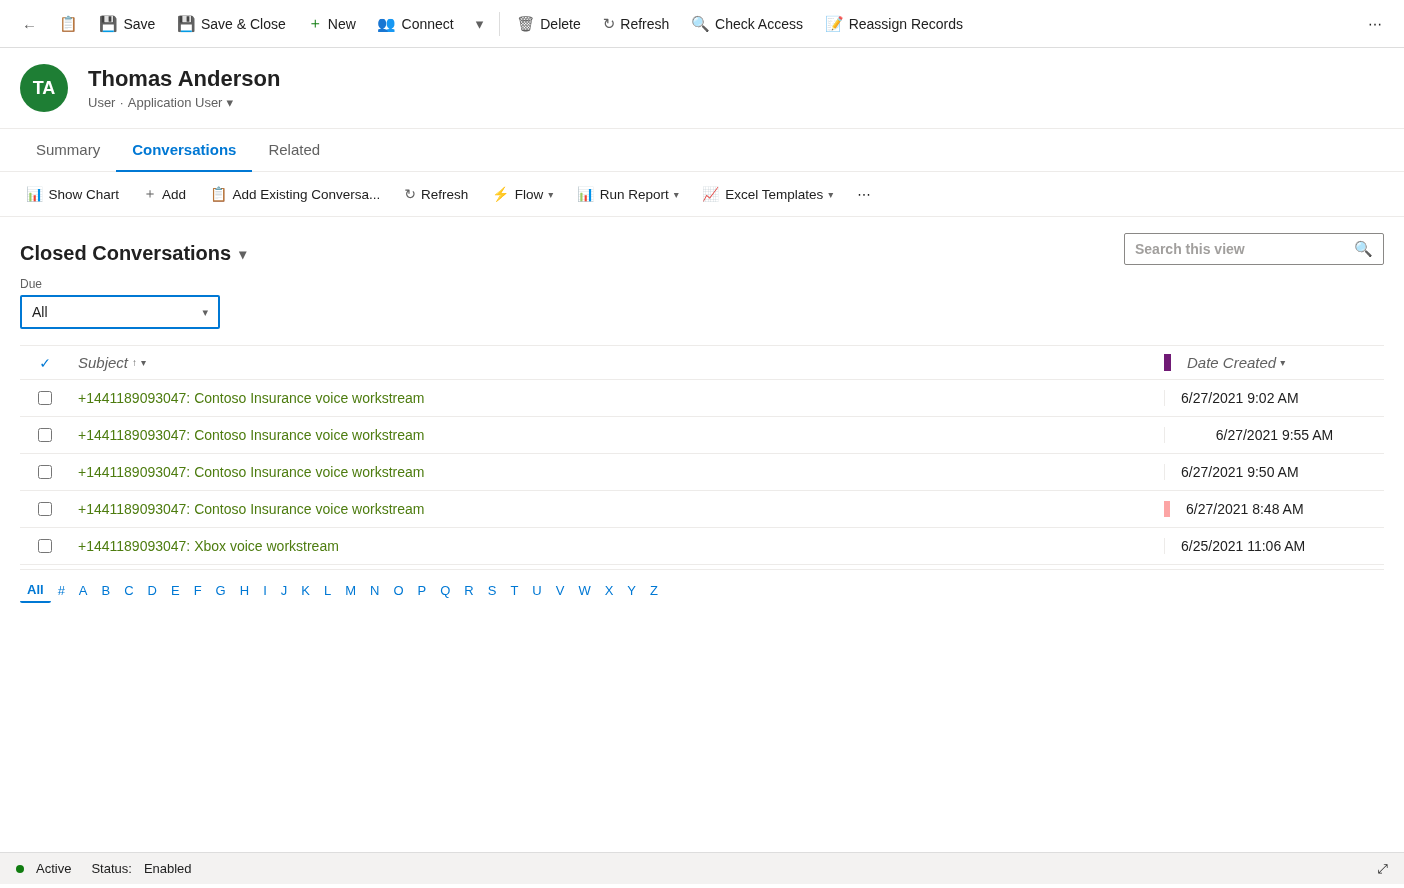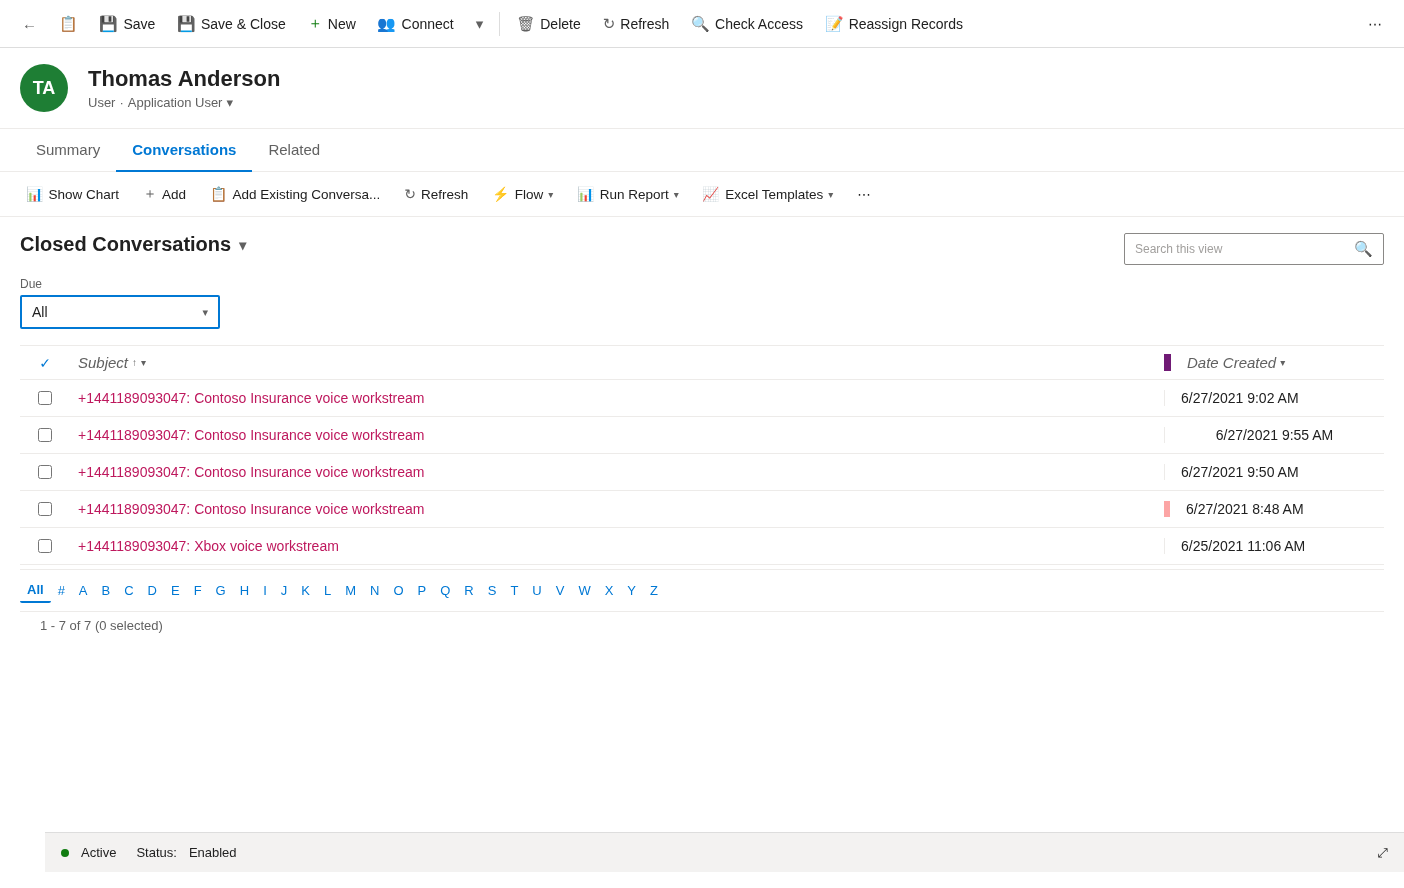--- a/index.html
+++ b/index.html
@@ -111,21 +111,21 @@
     }
     .sub-btn .icon { color: #616161; font-size: 14px; }
     .sub-btn .caret { font-size: 10px; color: #616161; }
 
     
     .content-area { padding: 16px 20px 0 20px; }
 
     
     .view-header {
       display: flex;
-      align-items: flex-start;
+      align-items: flex-end;
       justify-content: space-between;
       margin-bottom: 12px;
     }
     .view-title {
       display: flex;
       align-items: center;
       gap: 8px;
       font-size: 20px;
       font-weight: 600;
       color: #212121;
@@ -138,23 +138,24 @@
       align-items: center;
       border: 1px solid #8a8886;
       border-radius: 2px;
       overflow: hidden;
       width: 260px;
     }
     .search-box input {
       border: none;
       outline: none;
       padding: 6px 10px;
-      font-size: 12px;
+      font-size: 14px;
       width: 100%;
       color: #212121;
+      font-weight: bold;
     }
     .search-box input::placeholder { color: #a19f9d; }
     .search-box button {
       border: none;
       background: transparent;
       padding: 6px 10px;
       cursor: pointer;
       color: #616161;
       font-size: 15px;
     }
@@ -191,21 +192,21 @@
     .sort-icon { font-size: 10px; color: #616161; }
 
     .table-row {
       display: flex;
       align-items: center;
       border-bottom: 1px solid #edebe9;
       padding: 10px 0;
     }
     .cell-check { width: 50px; display: flex; align-items: center; justify-content: center; }
     .cell-subject { flex: 1; padding: 0 8px; }
-    .cell-subject a { color: #be185d; text-decoration: none; font-size: 14px; }
+    .cell-subject a { color: #4d7c0f; text-decoration: none; font-size: 14px; }
     .cell-date { width: 220px; padding: 0 16px; font-size: 14px; color: #212121; }
 
     
     .alpha-nav {
       display: flex;
       align-items: center;
       border-top: 1px solid #edebe9;
       padding: 8px 0;
       gap: 0;
       margin-top: 4px;
@@ -229,33 +230,32 @@
       align-items: center;
       padding: 6px 20px;
       font-size: 13px;
       color: #616161;
       border-top: 1px solid #edebe9;
     }
 
     
     .bottom-bar {
       position: fixed;
-      bottom: 16px;
+      bottom: 4px;
       left: 0;
       right: 0;
-      height: 40px;
+      height: 32px;
       display: flex;
       align-items: center;
       padding: 0 16px;
       gap: 8px;
       border-top: 1px solid #ddd;
       background: #f3f2f1;
       font-size: 13px;
       color: #212121;
-      margin-left: 45px;
     }
     .status-dot {
       width: 8px; height: 8px; border-radius: 50%;
       background: #107c10; display: inline-block; margin-right: 4px;
     }
 
     .checkbox-icon { font-size: 14px; color: #616161; cursor: pointer; }
     .checked-icon { color: #0078d4; }
   </style>
 </head>
@@ -481,23 +481,20 @@
       <span class="alpha-item">S</span>
       <span class="alpha-item">T</span>
       <span class="alpha-item">U</span>
       <span class="alpha-item">V</span>
       <span class="alpha-item">W</span>
       <span class="alpha-item">X</span>
       <span class="alpha-item">Y</span>
       <span class="alpha-item">Z</span>
     </div>
 
-  <div class="status-bar">
-    <span>1 - 7 of 7 (0 selected)</span>
-  </div>
 </div>
 
 <div class="bottom-bar">
   <span class="status-dot"></span>
   <span>Active</span>
   <span style="margin-left:12px;">Status:</span>
   <span style="margin-left:4px;">Enabled</span>
   <span style="margin-left:auto;">⤢</span>
 </div>
 

